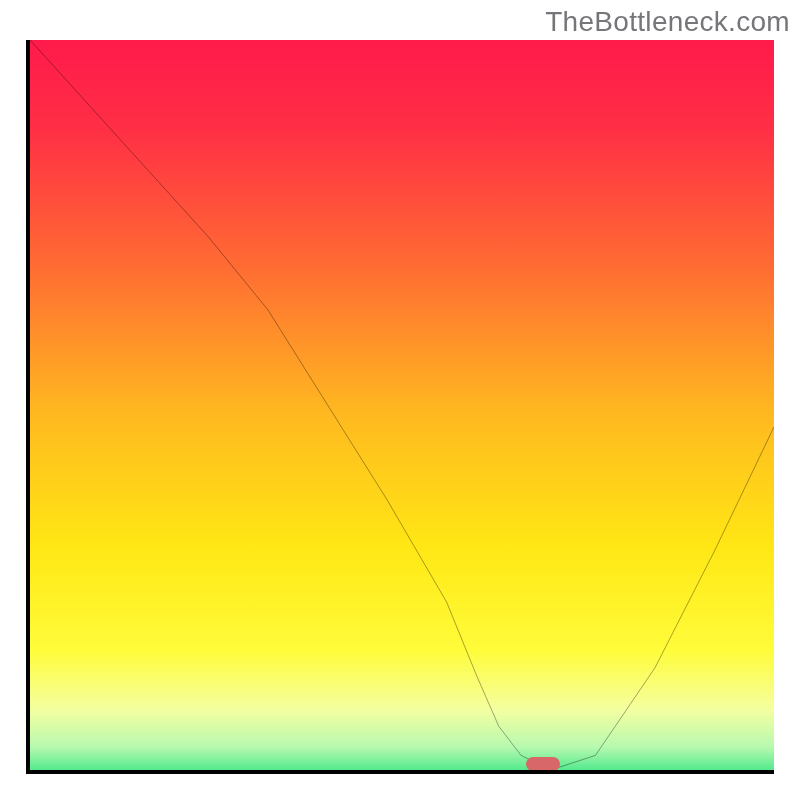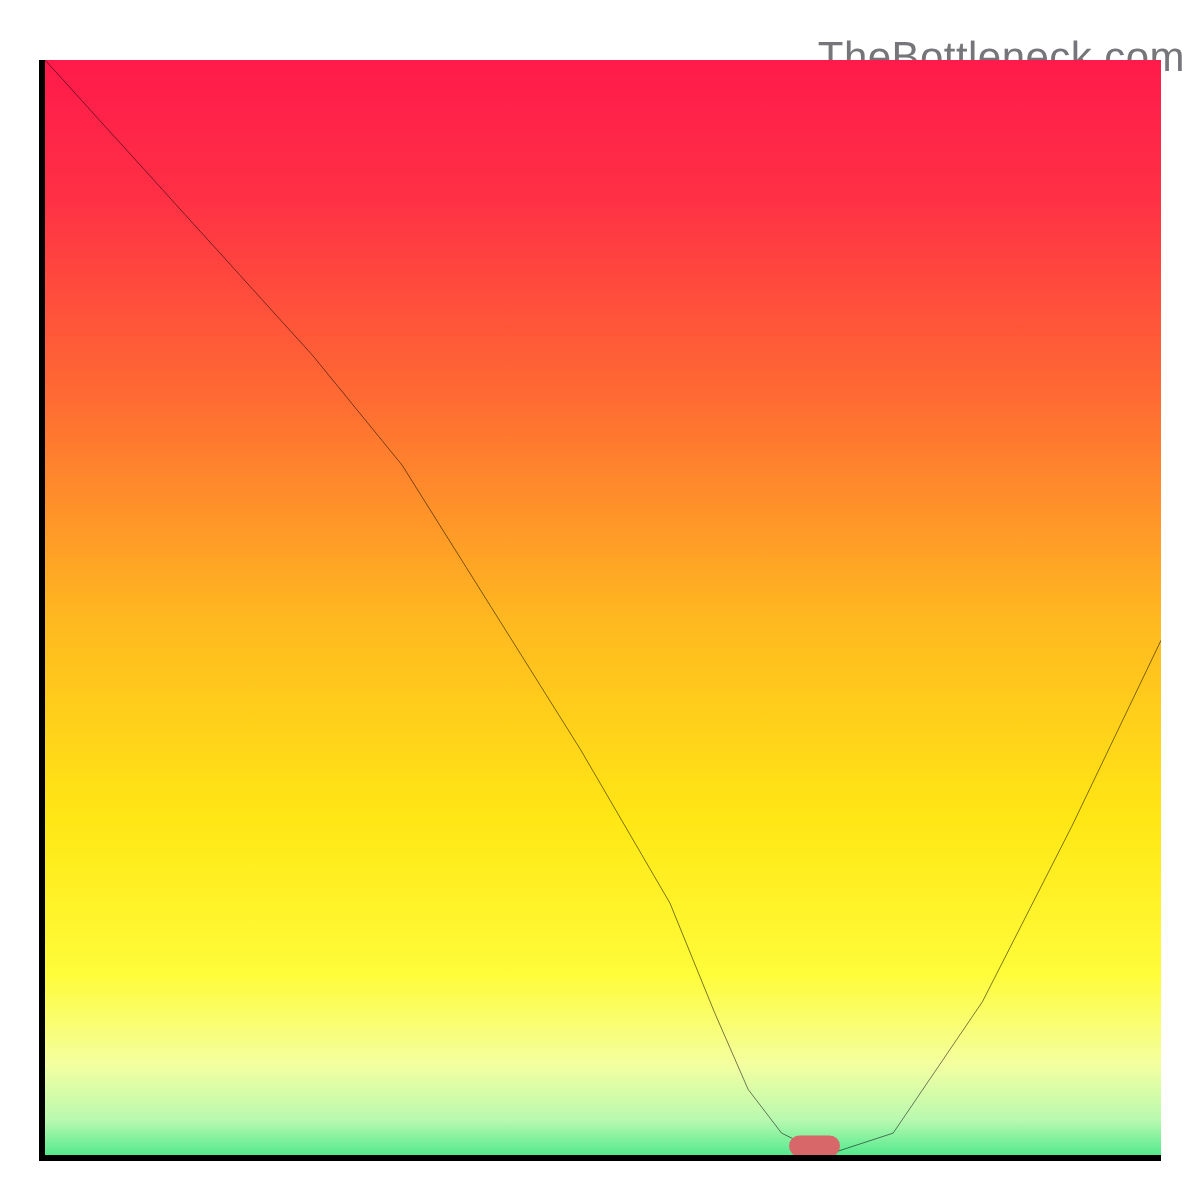--- a/index.html
+++ b/index.html
@@ -10,21 +10,21 @@
     background: #ffffff;
     overflow: hidden;
   }
   .chart-wrap {
     position: relative;
     width: 800px;
     height: 800px;
   }
   .watermark {
     position: absolute;
-    top: 22px;
+    top: 6px;
     right: 10px;
     font-family: Arial, Helvetica, sans-serif;
     font-size: 28px;
     color: #76767a;
     font-weight: 500;
     letter-spacing: 0.3px;
   }
   .plot-frame {
     position: absolute;
     left: 26px;

